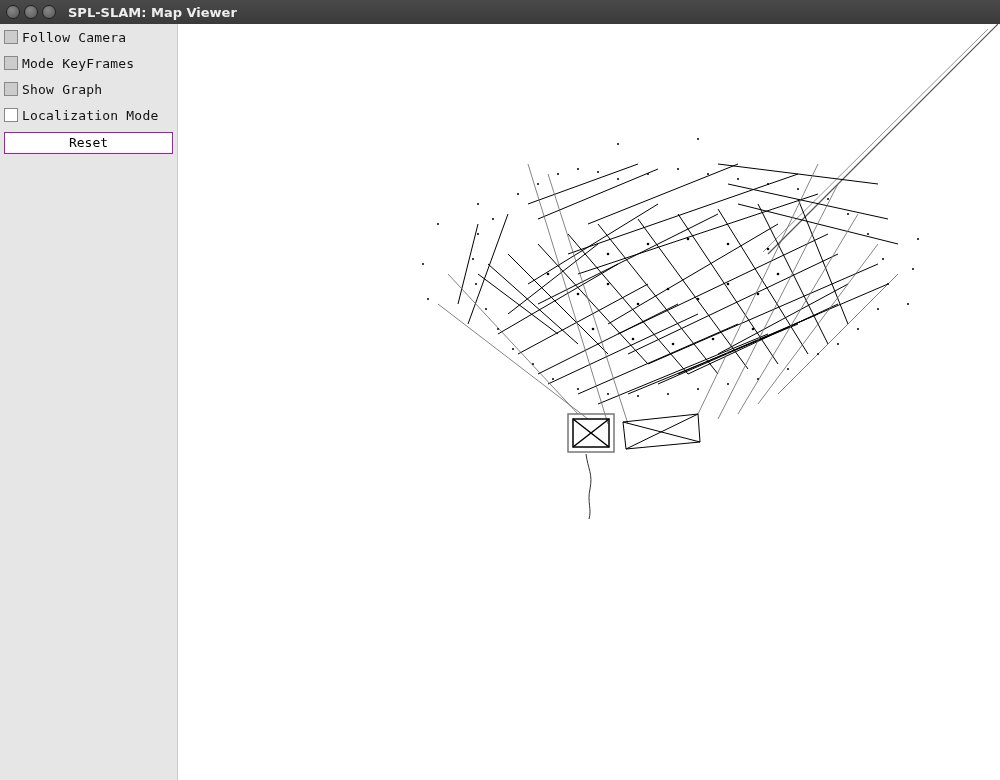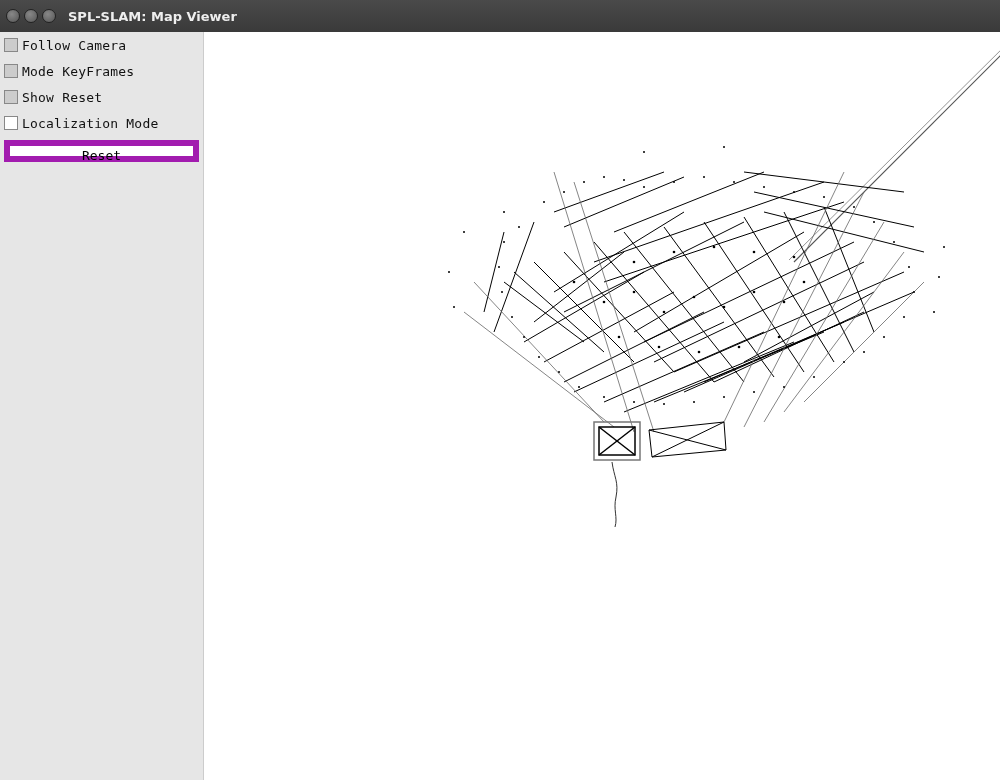--- a/index.html
+++ b/index.html
@@ -9,21 +9,21 @@
       font-family: "DejaVu Sans Mono", "Courier New", monospace;
       font-size: 13px;
       overflow: hidden;
       background: #fff;
     }
     .titlebar {
       height: 24px;
       background: linear-gradient(#4a4a4a, #3a3a3a);
       display: flex;
       align-items: center;
-      padding: 16px 6px;
+      padding: 8px 6px;
       gap: 4px;
     }
     .window-btn {
       width: 14px;
       height: 14px;
       border-radius: 50%;
       border: 1px solid #222;
       background: radial-gradient(circle at 40% 35%, #888, #555);
       display: inline-block;
     }
@@ -32,21 +32,21 @@
       font-weight: bold;
       font-size: 13px;
       margin-left: 8px;
       font-family: "DejaVu Sans", sans-serif;
     }
     .workspace {
       display: flex;
       height: calc(100% - 24px);
     }
     .sidebar {
-      width: 204px;
+      width: 178px;
       background: #e6e6e6;
       border-right: 1px solid #ccc;
       padding: 2px 4px;
       display: flex;
       flex-direction: column;
       gap: 4px;
     }
     .opt {
       display: flex;
       align-items: center;
@@ -65,21 +65,21 @@
     .cb.unchecked {
       background: #fff;
     }
     .opt-label {
       color: #111;
       letter-spacing: 0.2px;
     }
     .reset-btn {
       height: 22px;
       background: #fff;
-      border: 6px solid #a21caf;
+      border: 1px solid #a21caf;
       text-align: center;
       line-height: 20px;
       cursor: pointer;
       user-select: none;
       margin-top: 2px;
     }
     .view3d {
       flex: 1;
       background: #fff;
       position: relative;
@@ -111,21 +111,21 @@
 
 
 
     <div class="opt">
       <span class="cb"></span>
       <span class="opt-label">Mode KeyFrames</span>
     </div>
 
     <div class="opt">
       <span class="cb"></span>
-      <span class="opt-label">Show Reset</span>
+      <span class="opt-label">Show Graph</span>
     </div>
 
     <div class="opt">
       <span class="cb unchecked"></span>
       <span class="opt-label">Localization Mode</span>
     </div>
 
     <div class="reset-btn">Reset</div>
   </div>
 

